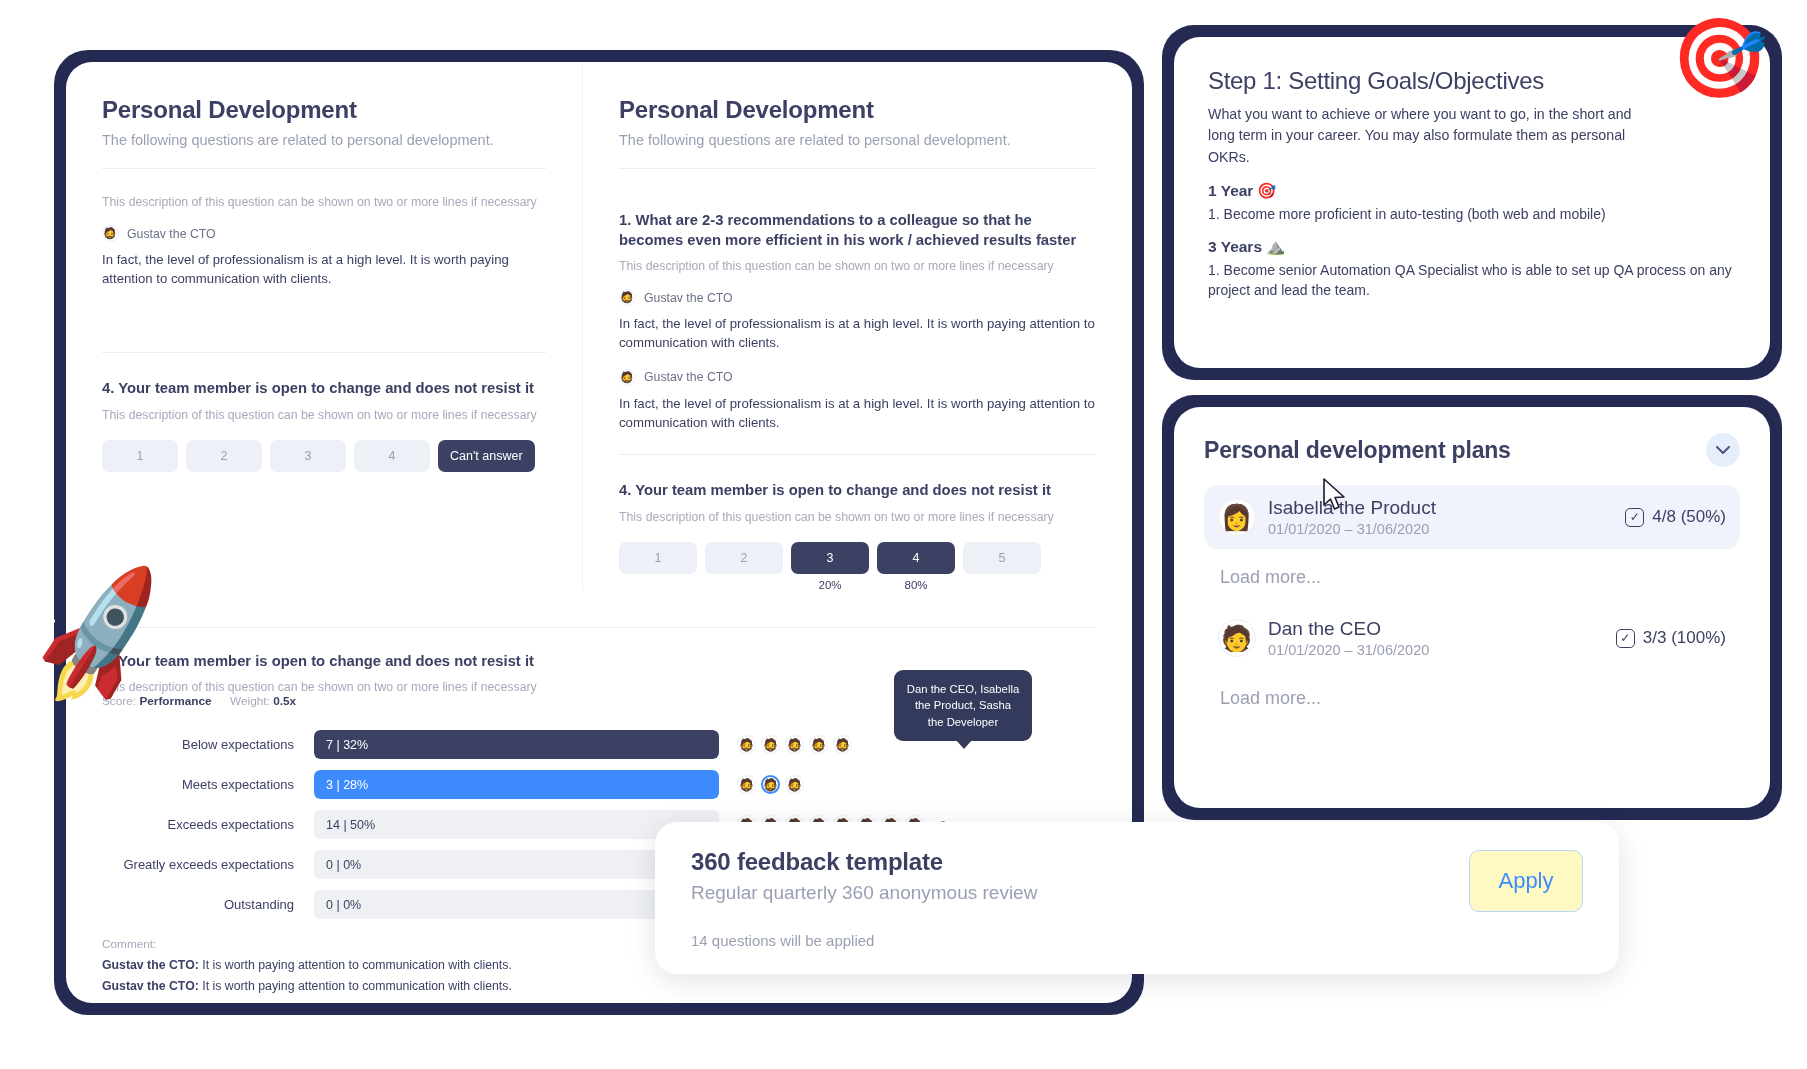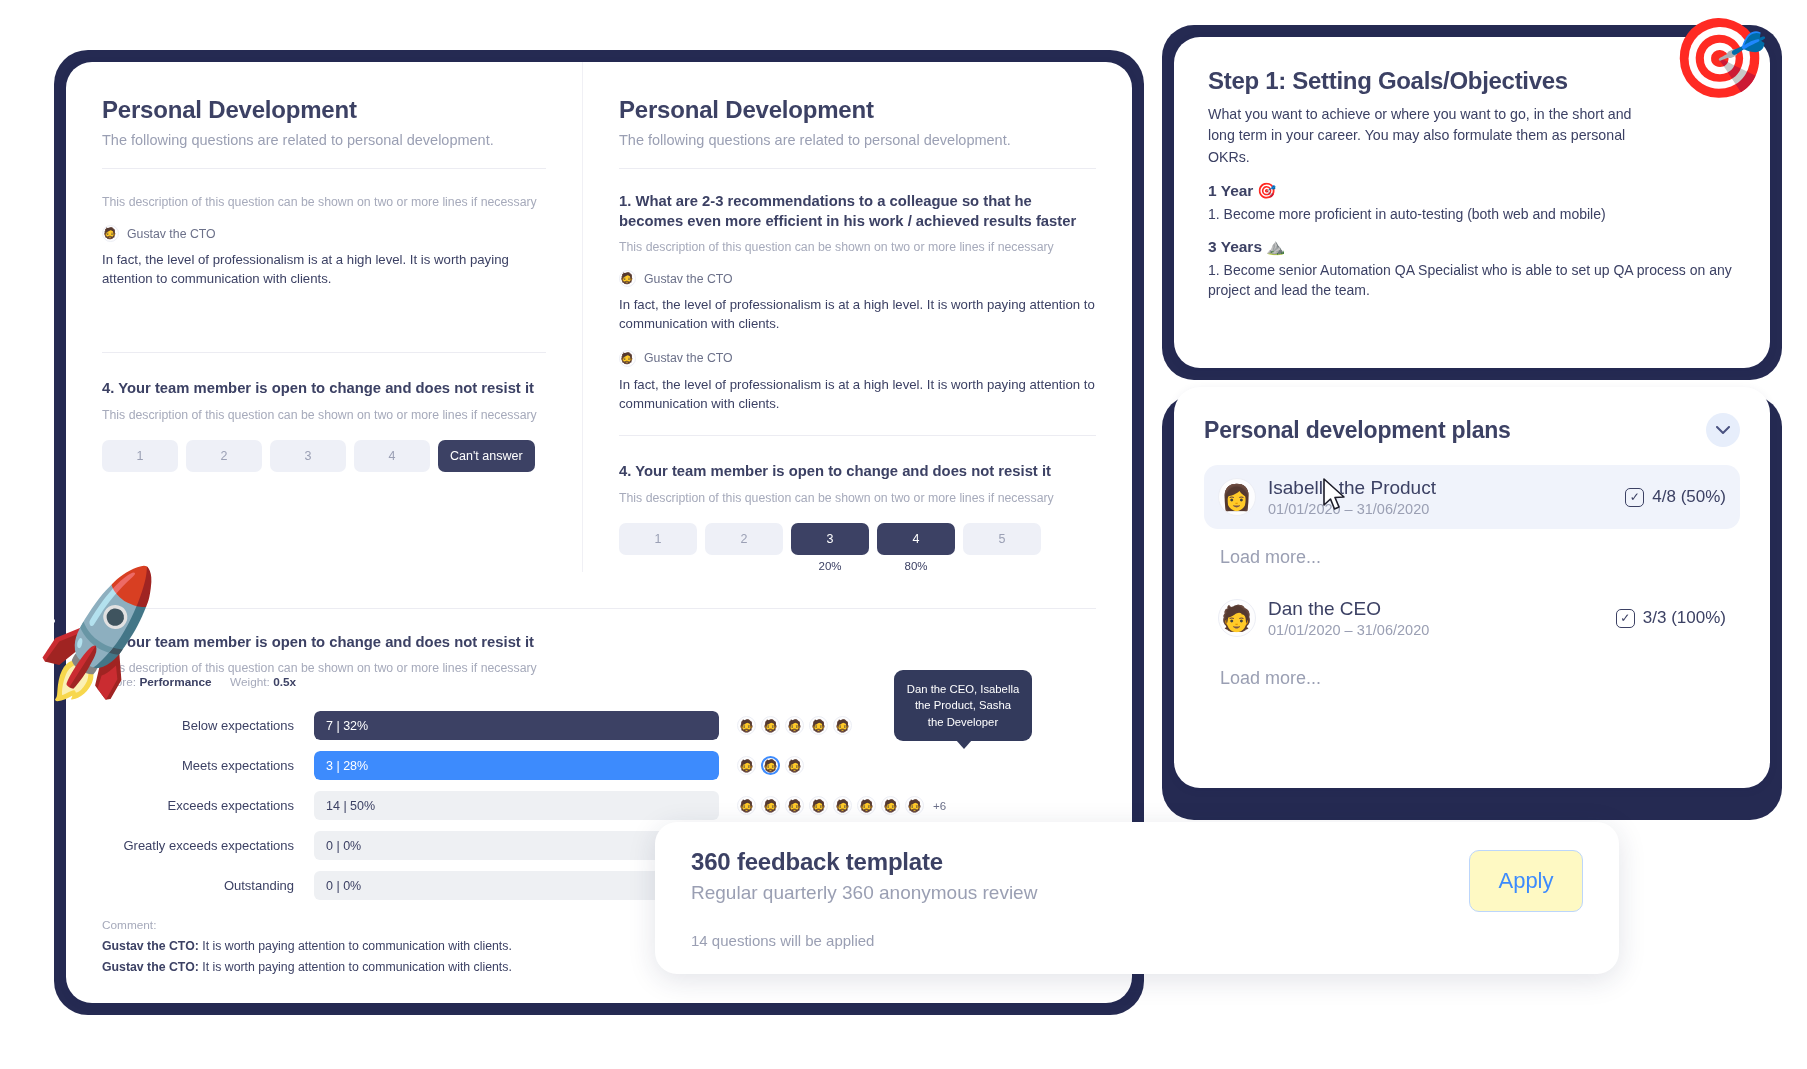--- a/index.html
+++ b/index.html
@@ -33,21 +33,21 @@
 
   
   .panel {
     position: absolute;
     background: #ffffff;
     border-radius: 26px;
     box-shadow: 0 2px 10px rgba(30,35,80,.07);
   }
   .panel-main { left: 66px; top: 62px; width: 1066px; height: 941px; overflow: hidden; }
   .panel-goals { left: 1174px; top: 37px; width: 596px; height: 331px; padding: 30px 34px; }
-  .panel-pdp  { left: 1174px; top: 387px; width: 596px; height: 401px; padding: 26px 30px; }
+  .panel-pdp  { left: 1174px; top: 407px; width: 596px; height: 401px; padding: 26px 30px; }
   .panel-360  {
     left: 655px; top: 822px; width: 964px; height: 152px;
     border-radius: 22px; z-index: 40;
     box-shadow: 0 6px 28px rgba(30,35,80,.13);
   }
 
   
   .sec-title { font-size: 24px; font-weight: 700; color: #3c4164; letter-spacing: -.2px; }
   .sec-sub   { font-size: 14.5px; color: #9a9fb3; margin-top: 8px; }
   .hr { height: 1px; background: #ececf2; margin: 20px 0 0 0; }
@@ -135,21 +135,21 @@
     border-right: 8px solid transparent; border-top: 9px solid #333a5c;
   }
 
   
   .comments { margin-top: 18px; }
   .cm-label { font-size: 11.8px; color: #a6aabb; }
   .cm-line { font-size: 12.3px; color: #3c4164; margin-top: 7px; }
   .cm-line b { font-weight: 700; }
 
   
-  .goal-h1 { font-size: 24px; font-weight: 700; color: #3c4164; letter-spacing: -.3px; }
+  .goal-h1 { font-size: 24px; font-weight: 400; color: #3c4164; letter-spacing: -.3px; }
   .goal-p { font-size: 14.2px; color: #3c4164; line-height: 1.5; margin-top: 9px; max-width: 432px; }
   .goal-h2 { font-size: 15.5px; font-weight: 700; color: #3c4164; margin-top: 14px; }
   .goal-li { font-size: 14px; color: #3c4164; line-height: 1.45; margin-top: 4px; }
   .target-emoji {
     position: absolute; right: 2px; top: -18px;
     font-size: 78px; line-height: 1; user-select: none;
   }
 
   
   .pdp-head { display: flex; align-items: center; justify-content: space-between; }
@@ -243,21 +243,21 @@
             <button class="sbtn sel wide">Can't answer</button>
           </div>
         </div>
       </div>
 
       <div class="col col-r">
         <div class="sec-title">Personal Development</div>
         <div class="sec-sub">The following questions are related to personal development.</div>
         <div class="hr"></div>
 
-        <div style="margin-top:23px">
+        <div style="margin-top:42px">
           <div class="q-title">1. What are 2-3 recommendations to a colleague so that he becomes even more efficient in his work / achieved results faster</div>
           <div class="q-desc">This description of this question can be shown on two or more lines if necessary</div>
 
           <div class="author-row">
             <span class="av av-16">🧔</span>
             <span class="author-name">Gustav the CTO</span>
           </div>
           <div class="answer-text">In fact, the level of professionalism is at a high level. It is worth paying attention to communication with clients.</div>
 
           <div class="author-row">

